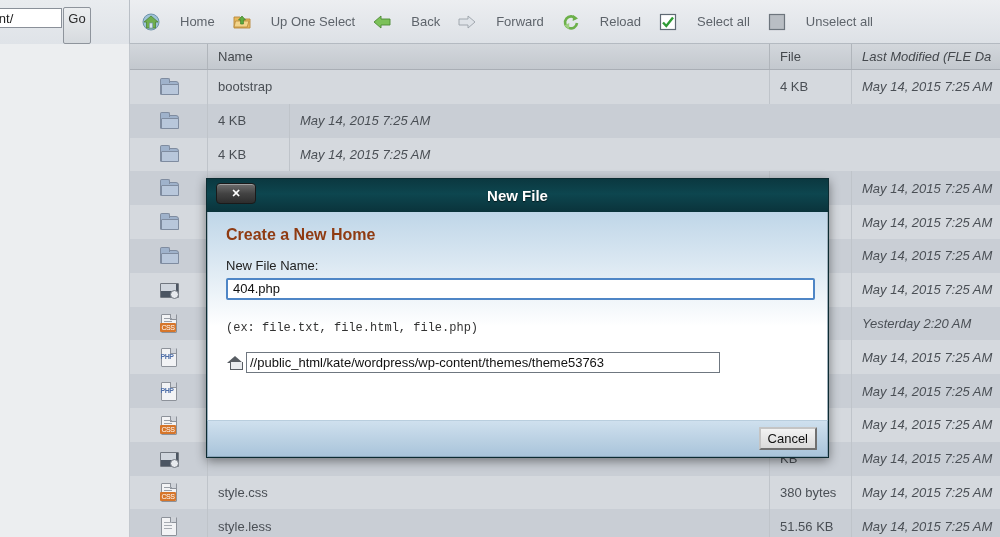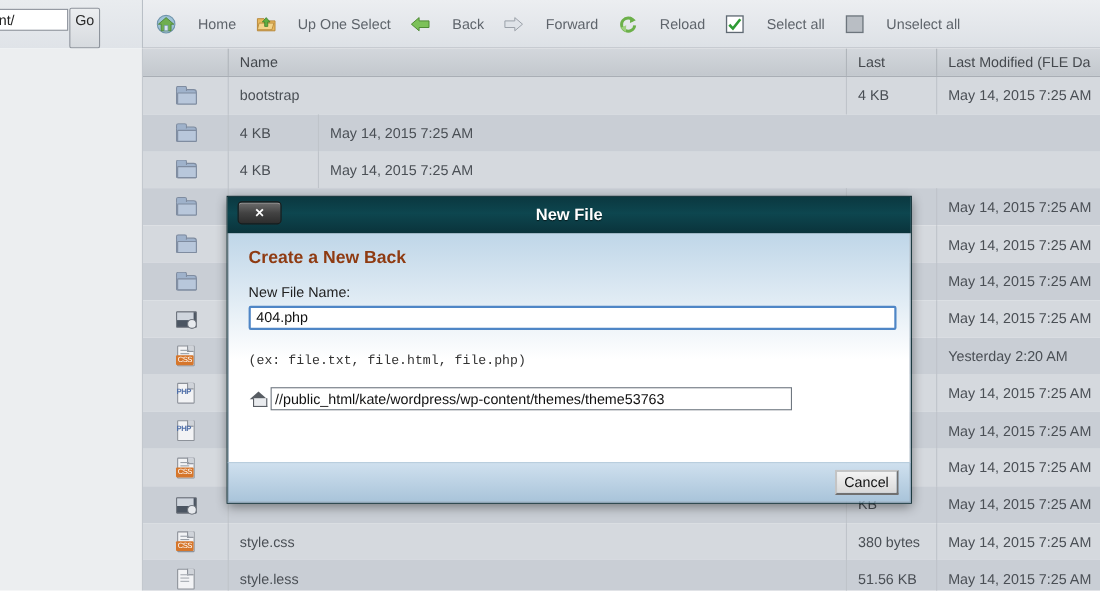--- a/index.html
+++ b/index.html
@@ -56,21 +56,21 @@
     border-bottom: 1px solid #a9aeb5;
   }
   .th {
     font-size: 13px; color: #44484d; display: flex; align-items: center;
     padding-left: 10px; border-right: 1px solid #b0b5bb; box-sizing: border-box;
     overflow: hidden; white-space: nowrap;
   }
   .c-icon { width: 78px; flex: none; }
   .c-name { width: 562px; flex: none; }
   .c-size { width: 82px; flex: none; }
-  .c-date { width: 148px; flex: none; border-right: none; }
+  .c-date { width: 148px; flex: none; border-right: none; font-style: italic; }
 
   .trow { display: flex; height: 33.8px; align-items: stretch; box-sizing: border-box; }
   .trow.odd  { background: #d5d9de; }
   .trow.even { background: #c9ced5; }
   .td {
     font-size: 13px; color: #4a4f55; display: flex; align-items: center;
     padding-left: 10px; border-right: 1px solid #bfc4ca; box-sizing: border-box;
     overflow: hidden; white-space: nowrap;
   }
   .td.c-icon { justify-content: center; padding-left: 0; }
@@ -281,21 +281,21 @@
       </span>
       <span class="lbl">Unselect all</span>
     </div>
 
   </div>
 
   <div class="table">
     <div class="thead">
       <div class="th c-icon"></div>
       <div class="th c-name">Name</div>
-      <div class="th c-size">Last</div>
+      <div class="th c-size">File</div>
       <div class="th c-date">Last Modified (FLE Da</div>
     </div>
     <div id="rows">
         <div class="trow odd">
           <div class="td c-icon">
             <span class="ficon ic-folder">
               <span class="f-back"></span>
               <span class="f-tab"></span>
               <span class="f-front"></span>
             </span>
@@ -468,21 +468,21 @@
         </div>
       </div>
   </div>
 
   <div class="dialog">
     <div class="dlg-title">
       <div class="dlg-close">✕</div>
       <div class="ttl">New File</div>
     </div>
     <div class="dlg-body">
-      <div class="dlg-h">Create a New Back</div>
+      <div class="dlg-h">Create a New Home</div>
       <div class="lbl-line">New File Name:</div>
       <div class="inp-name">404.php</div>
       <div class="hint">(ex: file.txt, file.html, file.php)</div>
       <div class="spacer"></div>
       <div class="pathrow">
         <span class="home-ic">
           <span class="roof"></span>
           <span class="base"></span>
         </span>
         <div class="inp-path">//public_html/kate/wordpress/wp-content/themes/theme53763</div>

